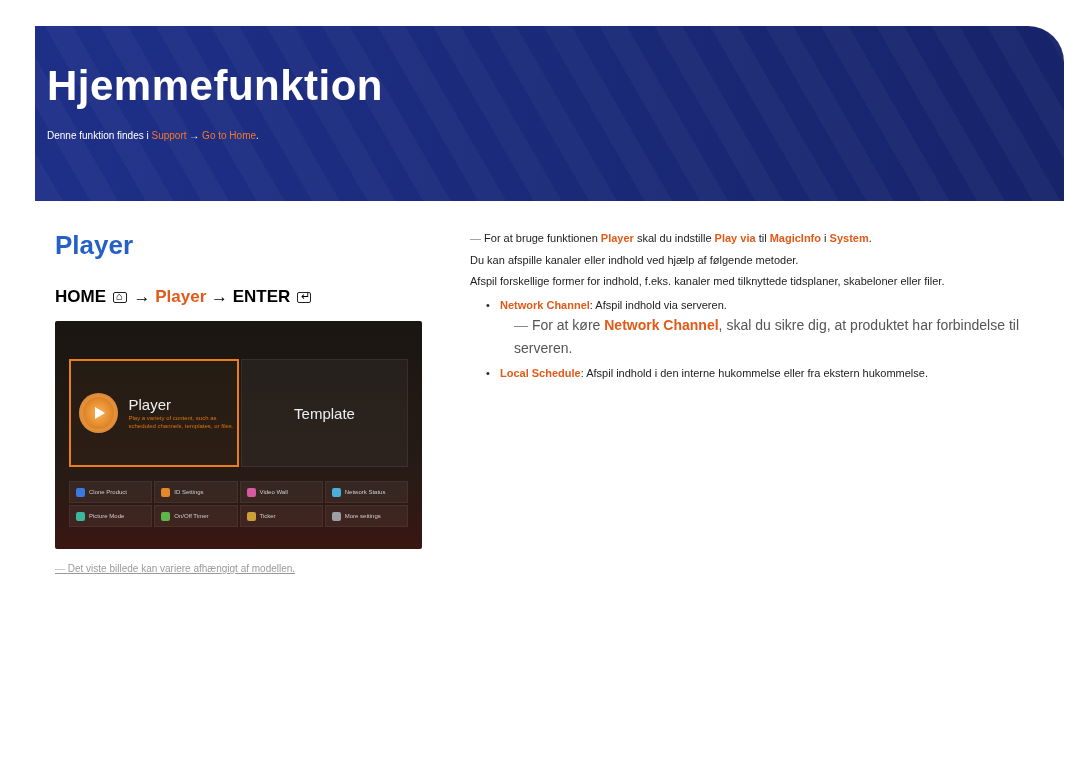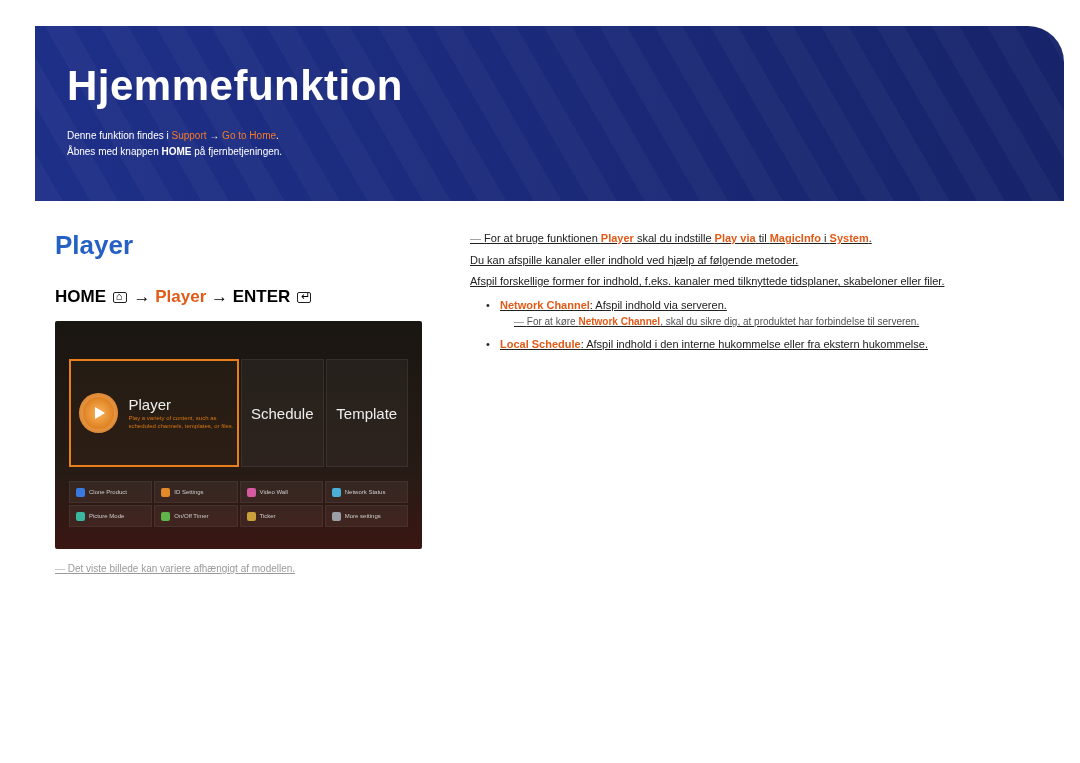--- a/index.html
+++ b/index.html
@@ -6,30 +6,30 @@
   html, body { width: 1080px; height: 763px; font-family: Arial, Helvetica, sans-serif; background: #fff; overflow: hidden; }
   .page { position: relative; width: 1080px; height: 763px; }
   .banner {
     position: absolute;
     top: 26px; left: 35px; right: 16px; height: 175px;
     background: #1a2a7a;
     background-image:
       repeating-linear-gradient(60deg, rgba(255,255,255,0.03) 0 24px, rgba(255,255,255,0) 24px 48px),
       linear-gradient(90deg, #1e2f88 0%, #17246a 100%);
     border-top-right-radius: 36px;
-    padding: 36px 24px 18px 32px;
+    padding: 36px 24px 18px 12px;
     color: #fff;
   }
   .banner h1 { font-size: 42px; font-weight: 600; letter-spacing: 0.5px; margin-bottom: 18px; }
   .banner .line { font-size: 10px; line-height: 1.6; }
   .banner .orange { color: #f47a2a; }
   .banner .bold { font-weight: 700; }
   .body { position: absolute; top: 230px; left: 55px; right: 50px; bottom: 10px; }
   .left { float: left; width: 395px; }
-  .right { float: right; width: 560px; font-size: 11px; color: #222; line-height: 1.6; text-decoration: underline; }
+  .right { float: right; width: 560px; font-size: 11px; color: #222; line-height: 1.6; }
   .section-title { font-size: 26px; color: #2560c4; font-weight: 600; margin-bottom: 26px; }
   .nav-path { font-size: 17px; color: #000; font-weight: 700; margin-bottom: 14px; }
   .nav-path .nav-orange { color: #e25a17; font-weight: 700; }
   .nav-icon {
     display: inline-block; width: 14px; height: 11px; border: 1px solid #222; border-radius: 2px;
     vertical-align: middle; margin: 0 2px; position: relative;
   }
   .nav-icon.home::after { content: "⌂"; position: absolute; left: 2px; top: -3px; font-size: 11px; font-weight: 400; }
   .nav-icon.enter::after { content: "↵"; position: absolute; left: 3px; top: -3px; font-size: 11px; font-weight: 400; }
   .screenshot {
@@ -78,33 +78,30 @@
   .c-yellow { background: #c9a03a; }
   .c-grey   { background: #9aa0a6; }
   .disclaimer { font-size: 10px; color: #9a9a9a; margin-top: 14px; text-decoration: underline; }
   .disclaimer::before { content: "― "; color: #bbb; }
   .right p { margin-bottom: 4px; }
   .right .orange { color: #e25a17; font-weight: 600; }
   .right ul { list-style: none; margin-left: 16px; margin-top: 6px; }
   .right ul li { position: relative; padding-left: 14px; margin-bottom: 6px; }
   .right ul li::before { content: "•"; position: absolute; left: 0; top: 0; color: #222; }
   .note::before { content: "― "; color: #888; }
-  .sub-note { margin-left: 14px; font-size: 10px; color: #555; }
+  .sub-note { margin-left: 14px; font-size: 14px; color: #555; }
 </style>
 </head>
 <body>
 
 <div class="page">
   <div class="banner">
     <h1>Hjemmefunktion</h1>
     <div class="line">
       <span>Denne funktion findes i </span><span class="orange">Support</span><span> → </span><span class="orange">Go to Home</span><span>.</span>
-    </div>
-    <div class="line">
-      <span>Åbnes med knappen </span><span class="bold">HOME</span><span> på fjernbetjeningen.</span>
     </div>
   </div>
 
   <div class="body">
     <div class="left">
       <div class="section-title">Player</div>
       <div class="nav-path">
         <span>HOME</span>
         <span class="nav-icon home"></span>
         <span> → </span><span class="nav-orange">Player</span><span> → </span>
@@ -113,23 +110,20 @@
       </div>
 
       <div class="screenshot">
         <div class="top-cards">
           <div class="card selected">
             <div class="play-circle"></div>
             <div class="text-block">
               <div class="title">Player</div>
               <div class="sub">Play a variety of content, such as scheduled channels, templates, or files.</div>
             </div>
-          </div>
-          <div class="card">
-            <div class="title">Schedule</div>
           </div>
           <div class="card">
             <div class="title">Template</div>
           </div>
         </div>
         <div class="bottom-grid">
           <div class="bitem">
               <span class="bicon c-blue"></span>
               <span>Clone Product</span>
             </div>

